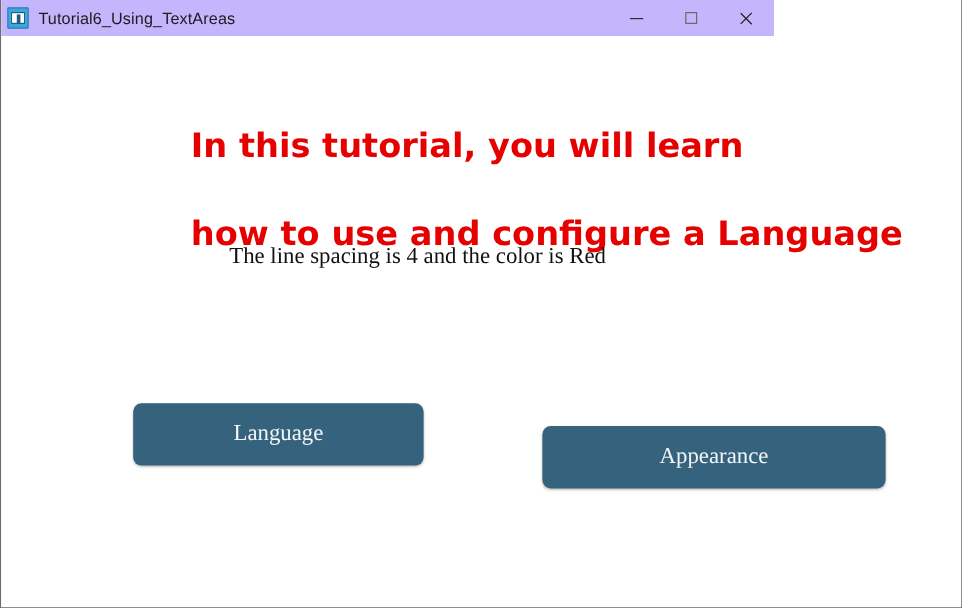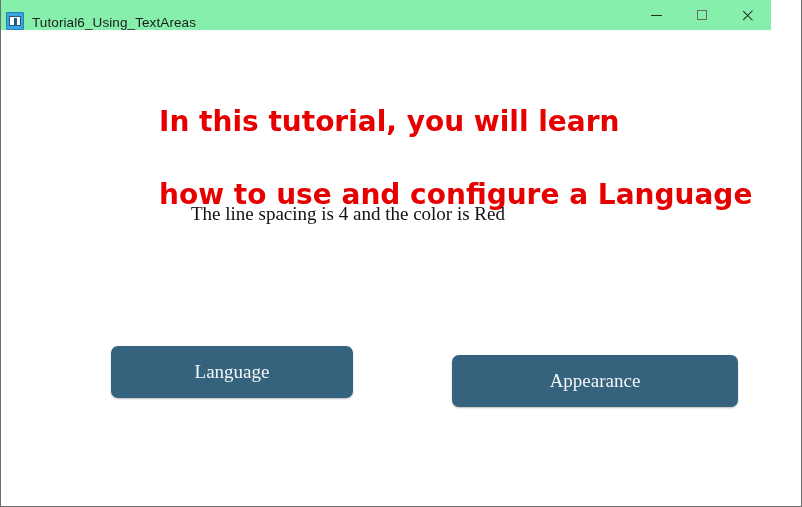--- a/index.html
+++ b/index.html
@@ -23,25 +23,25 @@
     border-bottom: 1px solid #6d6d6d;
     border-top: none;
     overflow: hidden;
   }
 
   
   .title-bar {
     position: absolute;
     left: 0;
     top: 0;
-    width: 770px;
+    width: 644px;
     height: 30px;
-    background: #86efac;
-    display: flex;
-    align-items: flex-end;
+    background: #c4b5fd;
+    display: flex;
+    align-items: center;
     box-sizing: border-box;
   }
 
   .title-icon {
     width: 18px;
     height: 18px;
     margin-left: 5px;
     margin-right: 8px;
     flex: 0 0 auto;
     position: relative;
@@ -197,21 +197,21 @@
     font-size: 19px;
     display: flex;
     align-items: center;
     justify-content: center;
     cursor: default;
     padding: 0;
   }
 
   .btn-language {
     left: 110px;
-    top: 316px;
+    top: 306px;
     width: 242px;
   }
 
   .btn-appearance {
     left: 451px;
     top: 325px;
     width: 286px;
   }
 </style>
 </head>

